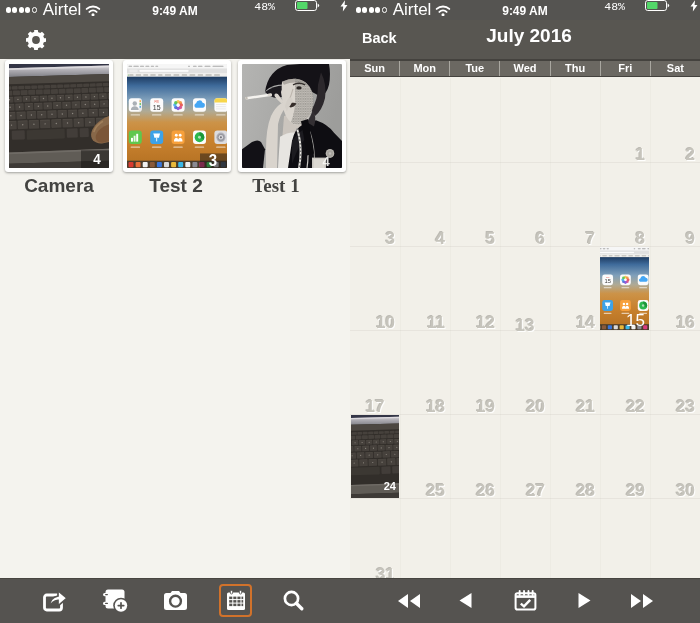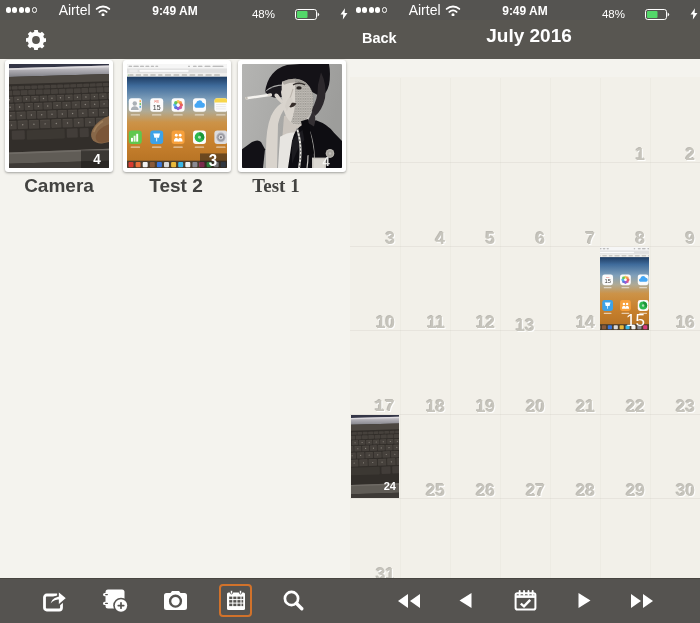--- a/index.html
+++ b/index.html
@@ -7,23 +7,23 @@
   body { font-family:"Liberation Sans", sans-serif; background:#fff; -webkit-font-smoothing:antialiased; filter:brightness(1); }
   #stage { position:relative; width:700px; height:623px; overflow:hidden; background:#f4f3ee; opacity:0.999; }
   .panel { position:absolute; top:0; height:623px; width:350px; }
   
   .hdr { position:absolute; top:0; left:0; width:350px; height:59px; background:#585651; }
   .statusbar { position:absolute; top:0; left:0; width:350px; height:20px; background:#555451; color:#fff; }
   .sb-left { position:absolute; left:6px; top:0; height:20px; display:flex; align-items:center; gap:4px; }
   .dots { display:flex; align-items:center; gap:1.3px; }
   .dot { width:5.1px; height:5.1px; border-radius:50%; background:#fff; }
   .dot.o { background:transparent; border:1px solid #fff; }
-  .carrier { font-size:14px; color:#fff; margin-left:18px; }
+  .carrier { font-size:17px; color:#fff; margin-left:2px; }
   .sb-time { position:absolute; left:0; width:350px; text-align:center; top:3.5px; font-size:12px; font-weight:bold; color:#fff; }
-  .sb-right { position:absolute; right:2px; top:0; height:20px; display:flex; align-items:flex-end; gap:20px; }
+  .sb-right { position:absolute; right:2px; top:0; height:20px; display:flex; align-items:flex-start; gap:20px;font-family:Liberation Mono, monospace; }
   .pct { font-size:11.5px; }
   .navtitle { position:absolute; top:25px; left:0; width:350px; text-align:center; font-size:17.5px; font-weight:bold; color:#fff; }
   .back { position:absolute; top:30px; left:12px; font-size:14.5px; color:#fff; font-weight:bold;}
   
   .thumb { position:absolute; background:#fff; border-radius:3px; padding:4px; box-shadow:0 1px 2.5px rgba(0,0,0,0.35); }
   .thumb svg { display:block; border-radius:1px; filter:blur(0.35px); }
   .tlabel { position:absolute; width:110px; text-align:center; top:175px; font-size:19px; font-weight:bold; color:#434341; }
   
   .dayhdr { position:absolute; left:0; top:59px; width:350px; height:18px; background:#44423e; display:flex; }
   .dayhdr div { flex:1; margin:1.5px 0; background:#6b6862; color:#fff; font-size:11px; font-weight:bold; text-align:center; line-height:15px; border-left:1px solid #a9a7a0;} .dayhdr div:first-child { border-left:none; }
@@ -530,20 +530,29 @@
             <path d="M22.6 3.6 v3.8 a2.4 2.4 0 0 0 1.6 -1.9 a2.4 2.4 0 0 0 -1.6 -1.9 z" fill="#fff"></path>
           </svg>
           <svg width="8" height="12" viewBox="0 0 9 13">
               <path d="M5.6 0 L0.6 7.2 H3.6 L3.2 12.8 L8.4 5.4 H5.2 Z" fill="#fff"></path>
             </svg>
         </div>
       </div>
       <div class="back">Back</div>
       <div class="navtitle" style="font-size:19px; left:4px;">July 2016</div>
     </div>
+    <div class="dayhdr">
+      <div>Sun</div>
+        <div>Mon</div>
+        <div>Tue</div>
+        <div>Wed</div>
+        <div>Thu</div>
+        <div>Fri</div>
+        <div>Sat</div>
+    </div>
 
     <div class="gridline-h" style="top:162px;"></div>
     <div class="gridline-h" style="top:246px;"></div>
     <div class="gridline-h" style="top:330px;"></div>
     <div class="gridline-h" style="top:414px;"></div>
     <div class="gridline-h" style="top:498px;"></div>
     <div class="gridline-v" style="left:50px; top:78px;"></div>
     <div class="gridline-v" style="left:100px; top:78px;"></div>
     <div class="gridline-v" style="left:150px; top:78px;"></div>
     <div class="gridline-v" style="left:200px; top:78px;"></div>
@@ -557,21 +566,21 @@
     <div class="cell-num" style="left:155px; top:229px; width:40px; text-align:right;">6</div>
     <div class="cell-num" style="left:205px; top:229px; width:40px; text-align:right;">7</div>
     <div class="cell-num" style="left:255px; top:229px; width:40px; text-align:right;">8</div>
     <div class="cell-num" style="left:305px; top:229px; width:40px; text-align:right;">9</div>
     <div class="cell-num" style="left:5px; top:313px; width:40px; text-align:right;">10</div>
     <div class="cell-num" style="left:55px; top:313px; width:40px; text-align:right;">11</div>
     <div class="cell-num" style="left:105px; top:313px; width:40px; text-align:right;">12</div>
     <div class="cell-num" style="left:155px; top:316px; width:40px; text-align:center;">13</div>
     <div class="cell-num" style="left:205px; top:313px; width:40px; text-align:right;">14</div>
     <div class="cell-num" style="left:305px; top:313px; width:40px; text-align:right;">16</div>
-    <div class="cell-num" style="left:5px; top:397px; width:40px; text-align:right;font-family:Liberation Mono, monospace;">17</div>
+    <div class="cell-num" style="left:5px; top:397px; width:40px; text-align:center;">17</div>
     <div class="cell-num" style="left:55px; top:397px; width:40px; text-align:right;">18</div>
     <div class="cell-num" style="left:105px; top:397px; width:40px; text-align:right;">19</div>
     <div class="cell-num" style="left:155px; top:397px; width:40px; text-align:right;">20</div>
     <div class="cell-num" style="left:205px; top:397px; width:40px; text-align:right;">21</div>
     <div class="cell-num" style="left:255px; top:397px; width:40px; text-align:right;">22</div>
     <div class="cell-num" style="left:305px; top:397px; width:40px; text-align:right;">23</div>
     <div class="cell-num" style="left:55px; top:481px; width:40px; text-align:right;">25</div>
     <div class="cell-num" style="left:105px; top:481px; width:40px; text-align:right;">26</div>
     <div class="cell-num" style="left:155px; top:481px; width:40px; text-align:right;">27</div>
     <div class="cell-num" style="left:205px; top:481px; width:40px; text-align:right;">28</div>

